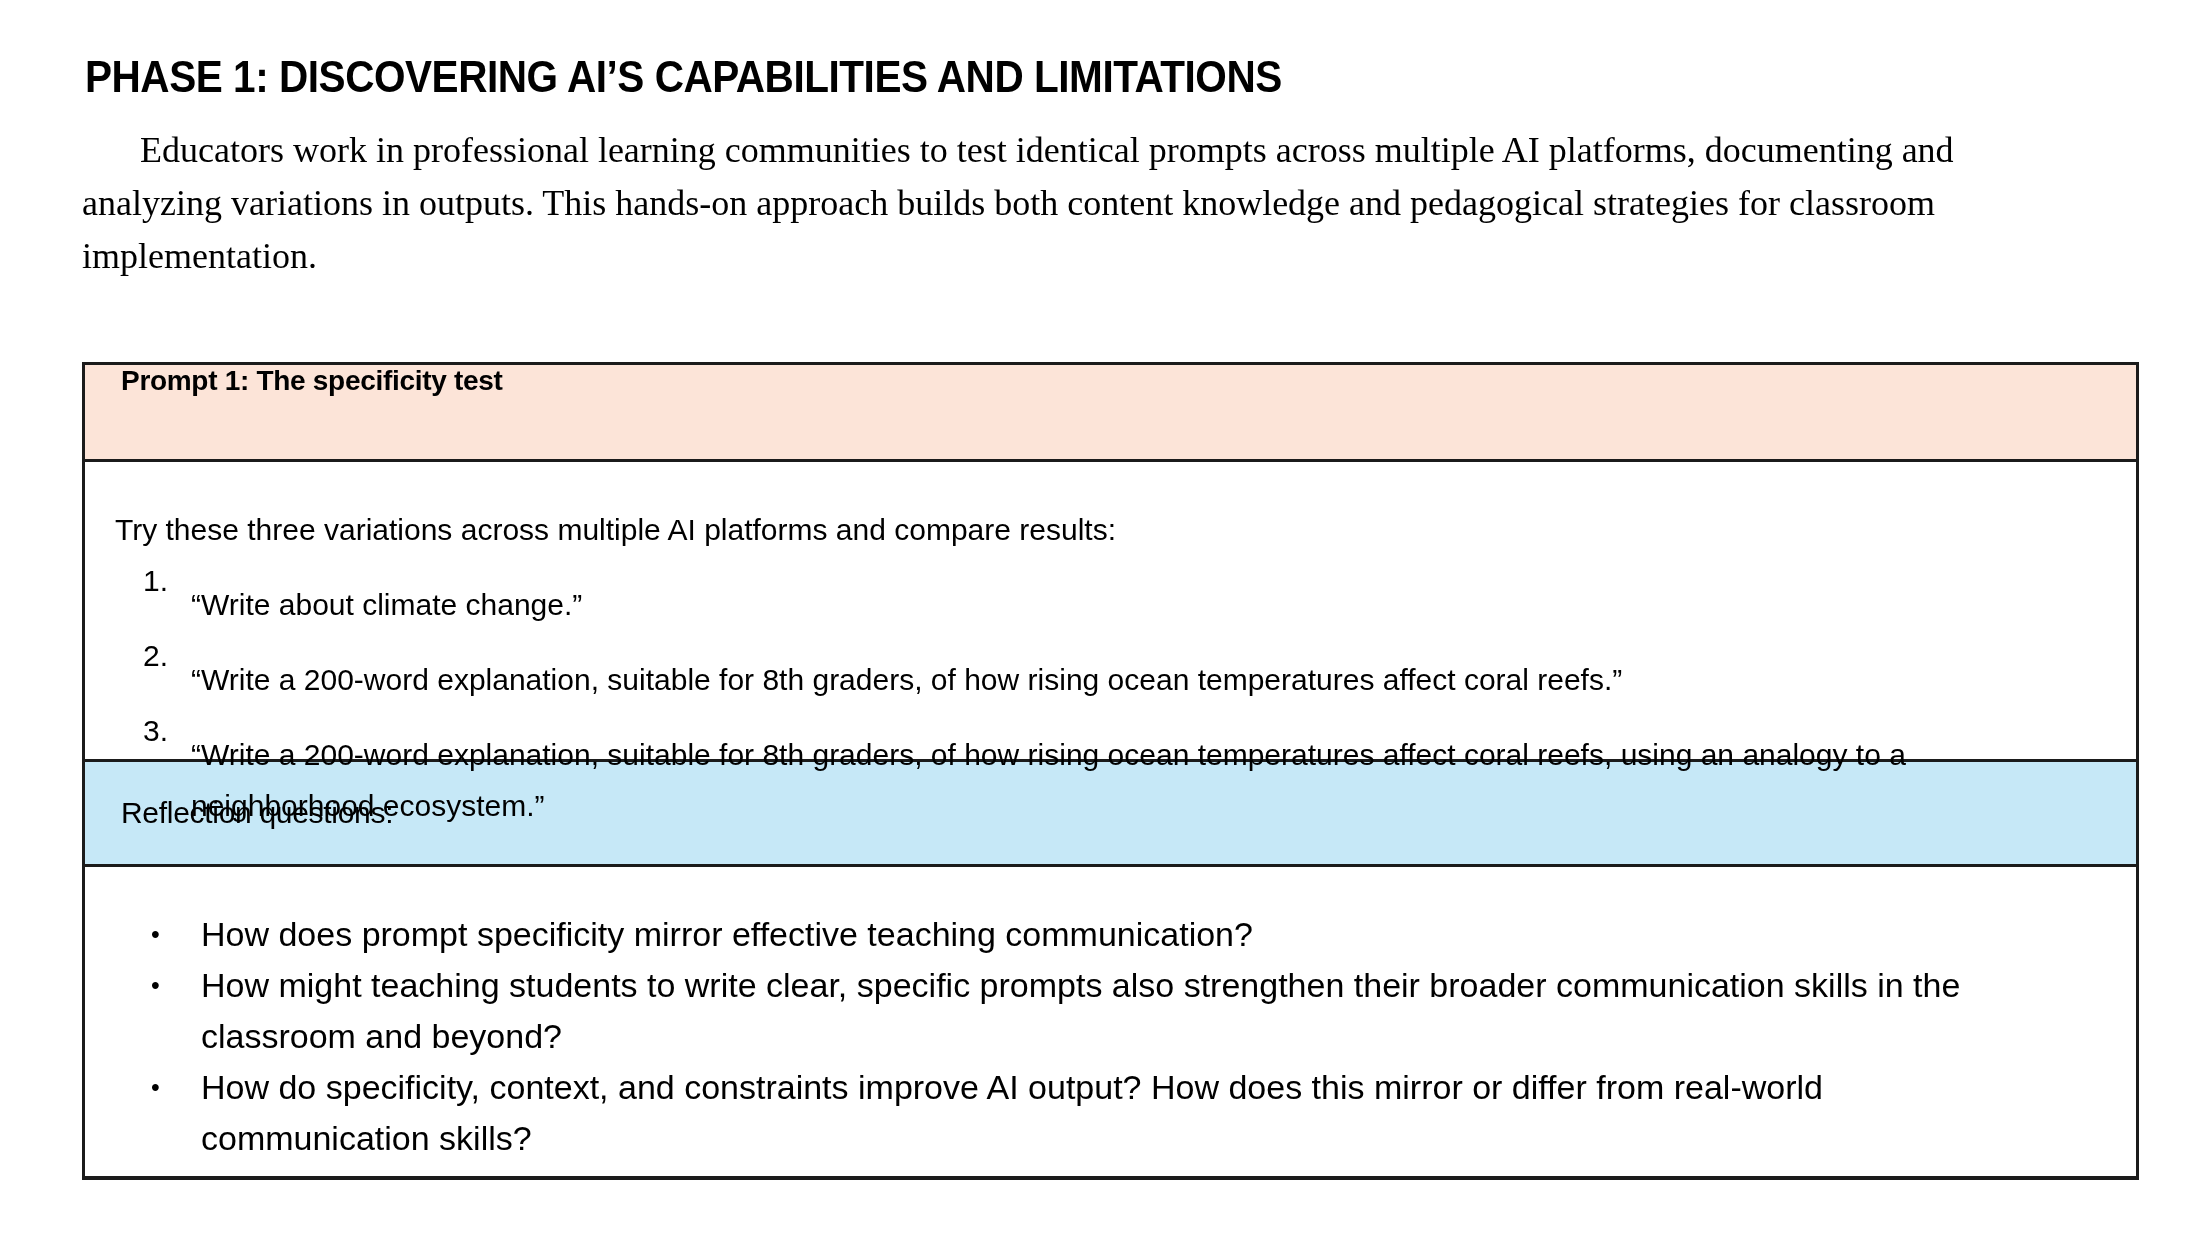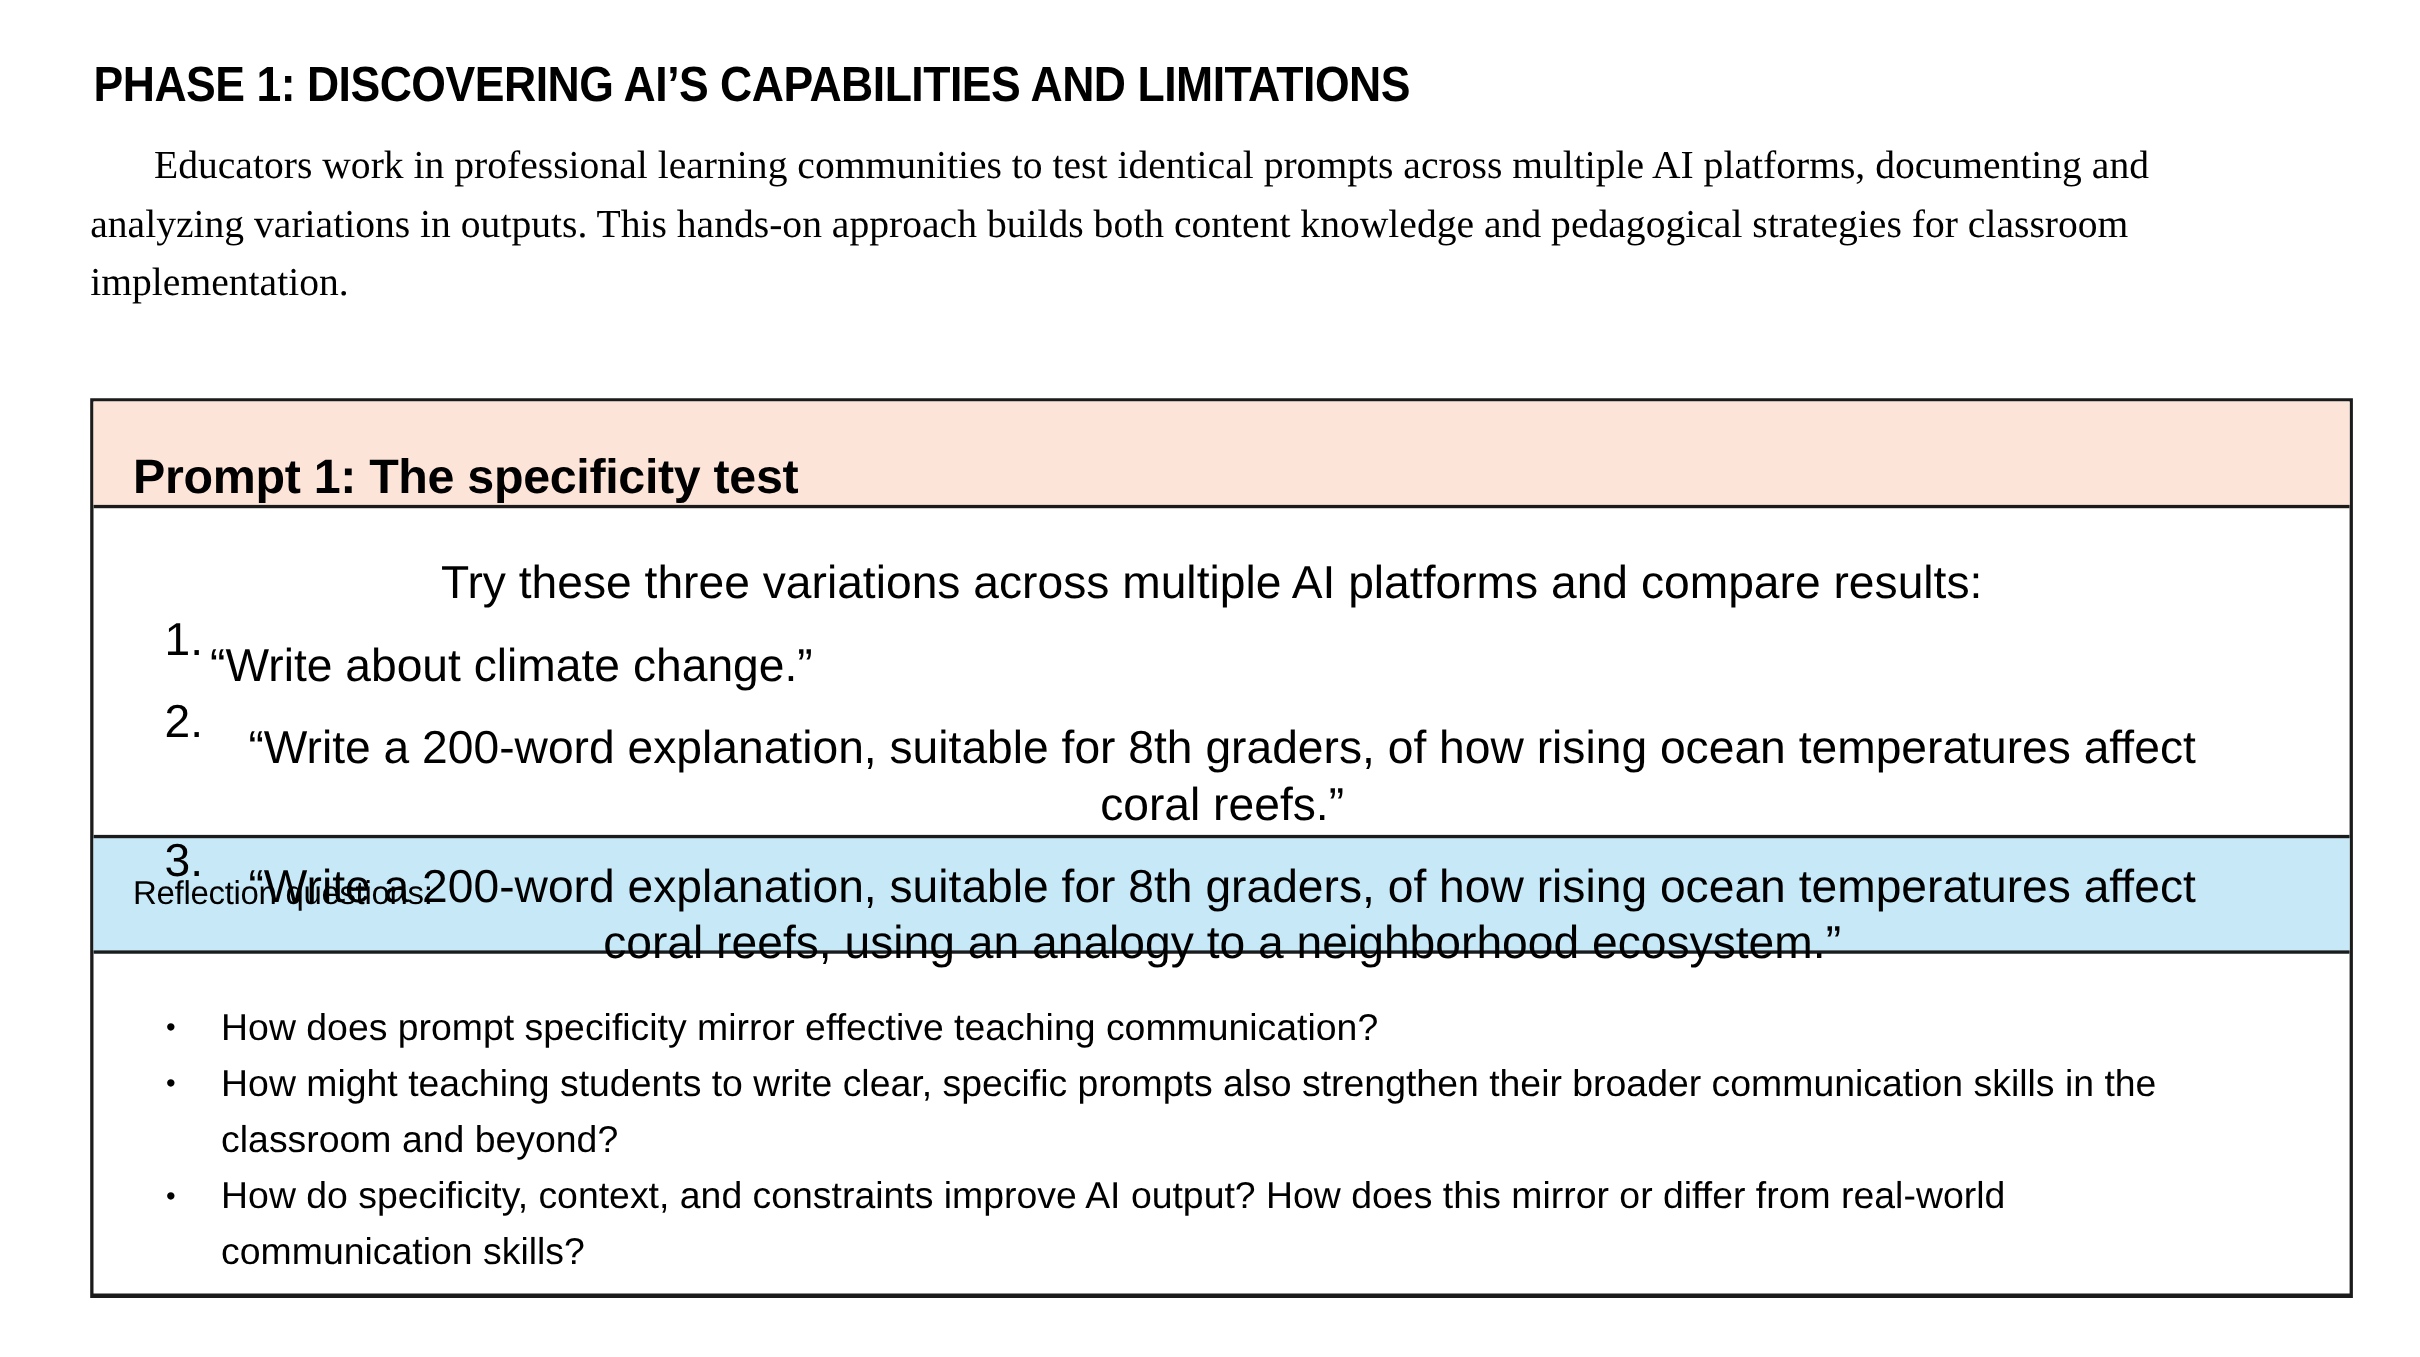--- a/index.html
+++ b/index.html
@@ -31,26 +31,26 @@
   }
   .prompt-box{
     position:absolute;left:82px;top:362px;width:2051px;
     background:#ffffff;
     border:3px solid var(--border);
     border-bottom-width:4px;
   }
   .pbox-header{
     height:94px;border-bottom:3px solid var(--border);
     background:var(--header-bg);
-    display:flex;align-items:flex-end;padding:0 36px;
-    font-size:44px;font-weight:700;letter-spacing:-0.3px;
+    display:flex;align-items:flex-start;padding:0 36px;
+    font-size:28px;font-weight:700;letter-spacing:-0.3px;
   }
   .pbox-body{
     padding:42px 48px 0 30px;height:255px;
-    font-size:42px;line-height:51px;text-align:center;
+    font-size:30px;line-height:51px;
   }
   .instructions{margin:0;}
   .olist{margin:0;}
   .oitem{display:flex;align-items:flex-start;}
   .omark{flex:0 0 48px;margin-left:28px;}
   .otext{max-width:1840px;margin-top:24px;}
   .pbox-reflection{
     height:102px;border-top:3px solid var(--border);border-bottom:3px solid var(--border);
     background:var(--reflection-bg);
     display:flex;align-items:center;padding:0 36px;

